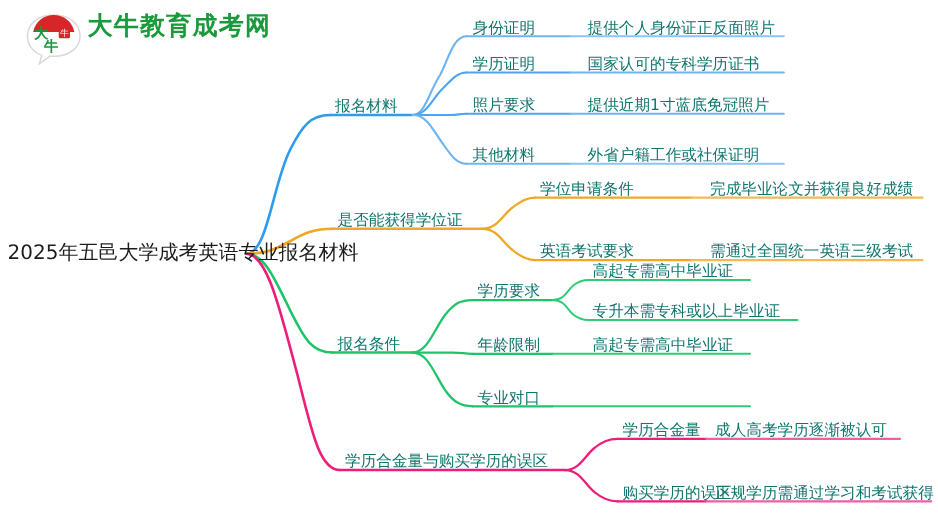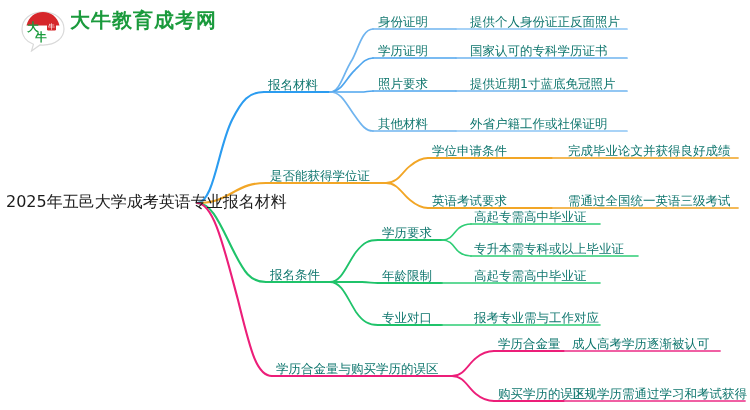--- a/index.html
+++ b/index.html
@@ -164,21 +164,20 @@
   <div class="node lvl1" style="left:270px;top:267px;">报名条件</div>
 
   <div class="node lvl2" style="left:382px;top:225px;">学历要求</div>
   <div class="node lvl3" style="left:474px;top:209px;">高起专需高中毕业证</div>
   <div class="node lvl3" style="left:474px;top:241px;">专升本需专科或以上毕业证</div>
 
   <div class="node lvl2" style="left:382px;top:268px;">年龄限制</div>
   <div class="node lvl3" style="left:474px;top:268px;">高起专需高中毕业证</div>
 
   <div class="node lvl2" style="left:382px;top:310px;">专业对口</div>
-  <div class="node lvl3" style="left:474px;top:310px;">报考专业需与工作对应</div>
 
   <div class="node lvl1" style="left:276px;top:361px;">学历合金量与购买学历的误区</div>
 
   <div class="node lvl2" style="left:498px;top:336px;">学历合金量</div>
   <div class="node lvl3" style="left:572px;top:336px;">成人高考学历逐渐被认可</div>
 
   <div class="node lvl2" style="left:498px;top:386px;">购买学历的误区</div>
   <div class="node lvl3" style="left:572px;top:386px;">正规学历需通过学习和考试获得</div>
 
 </div>

